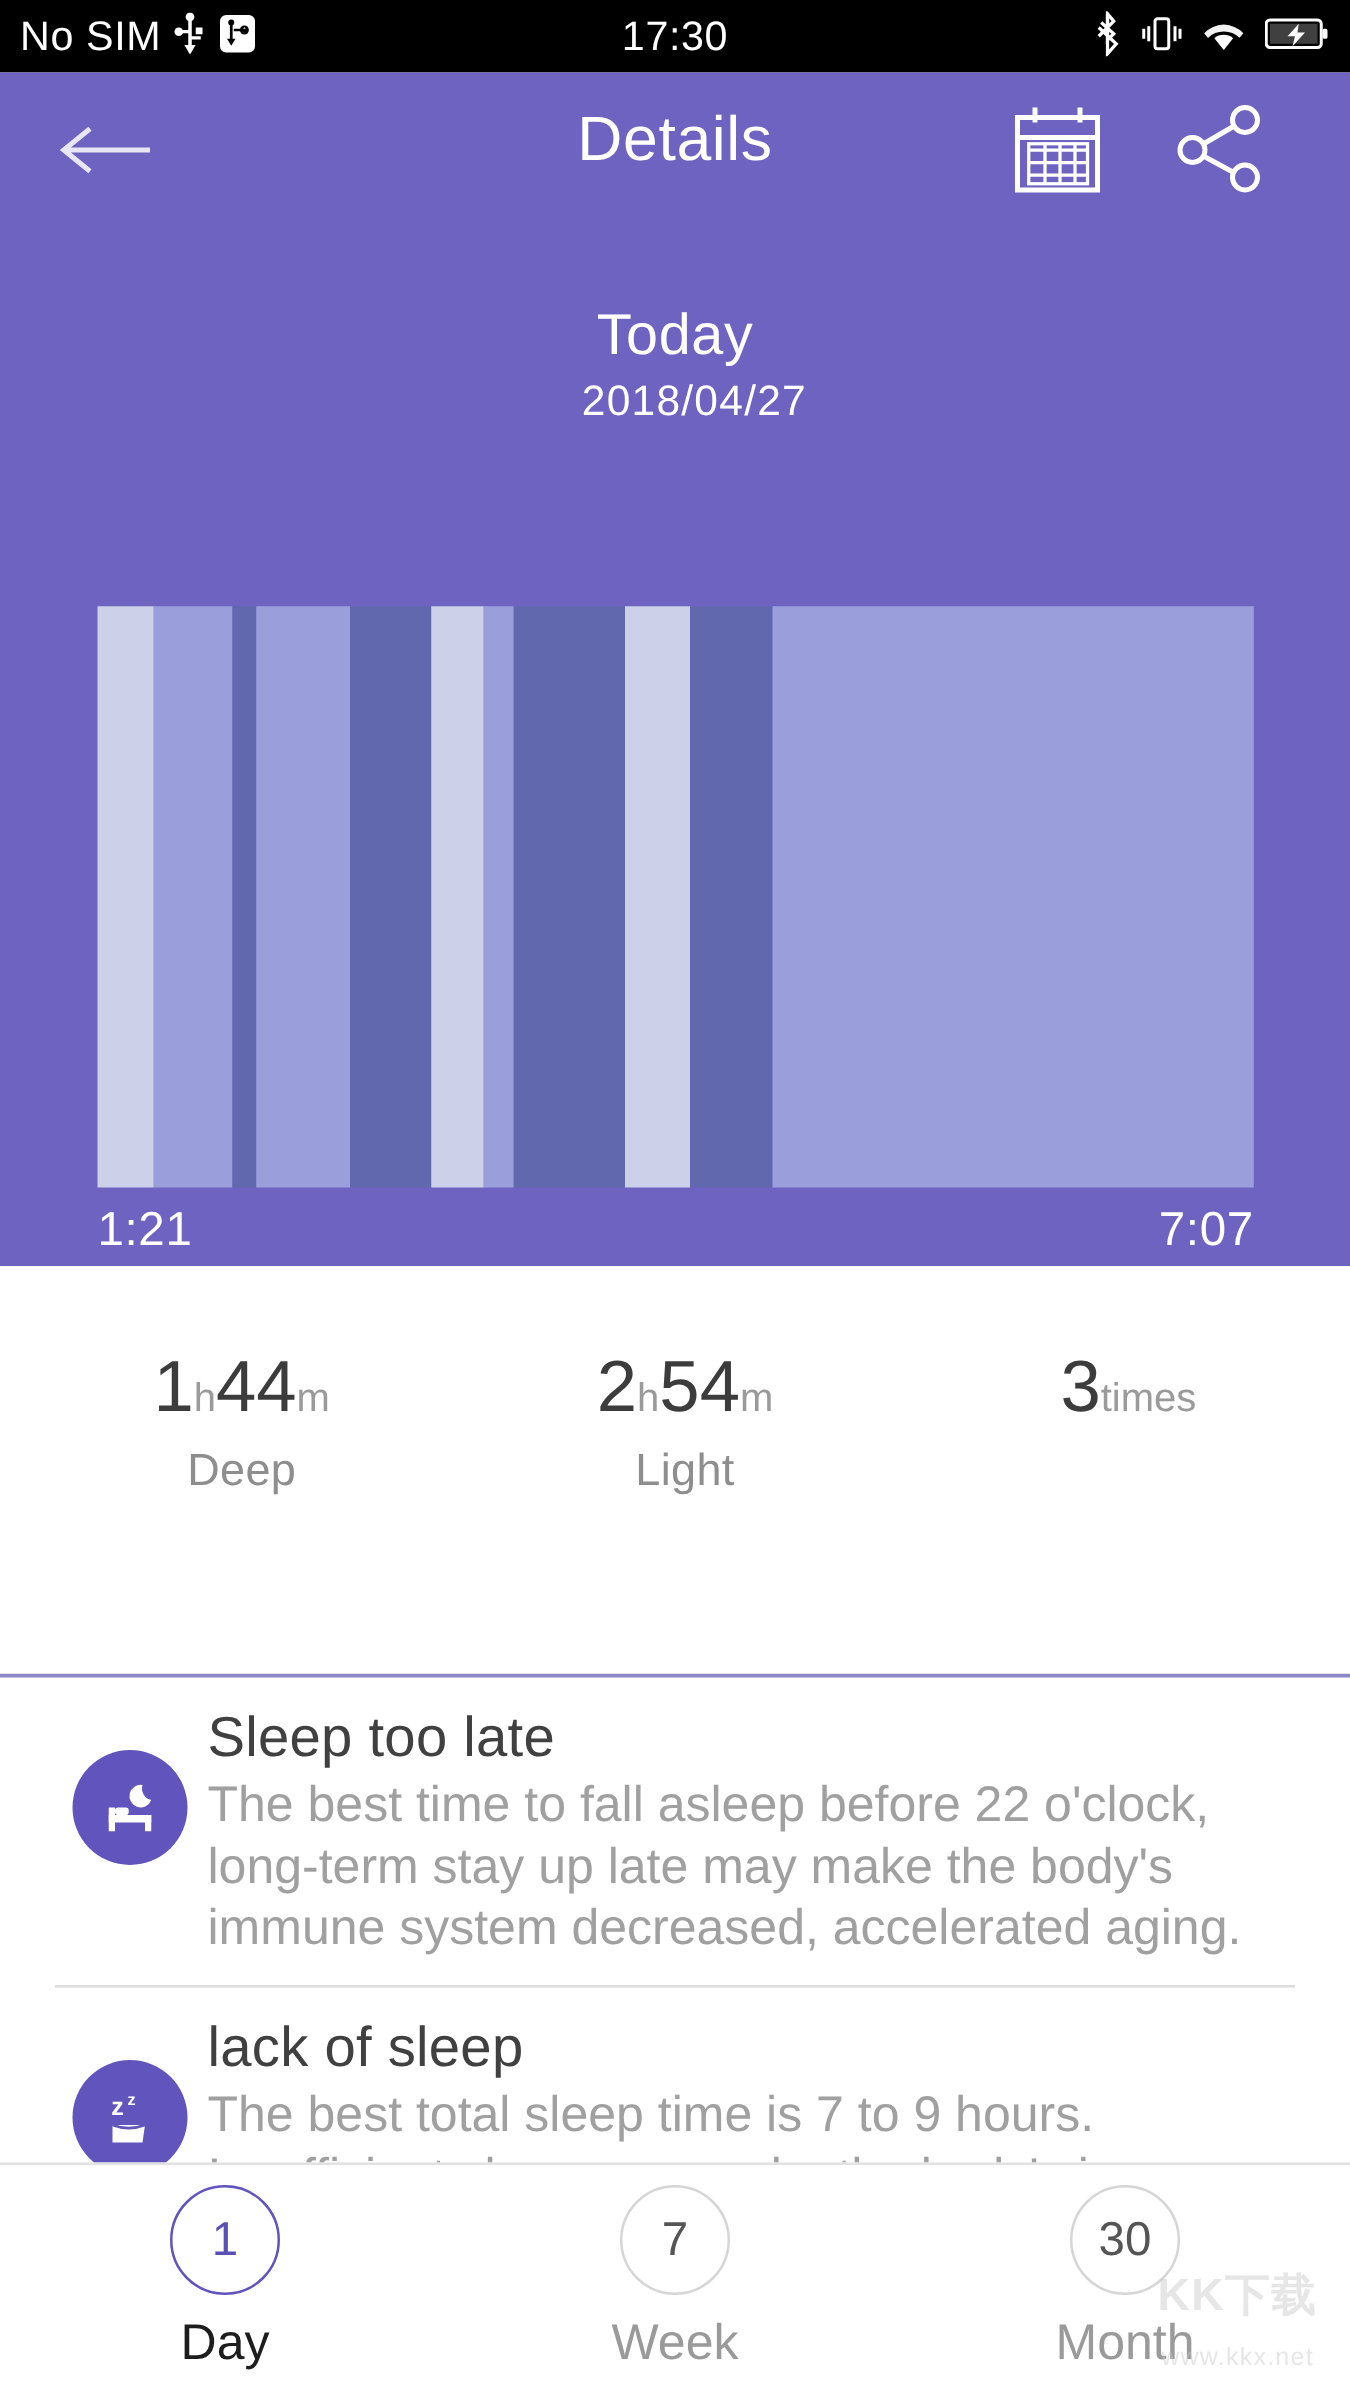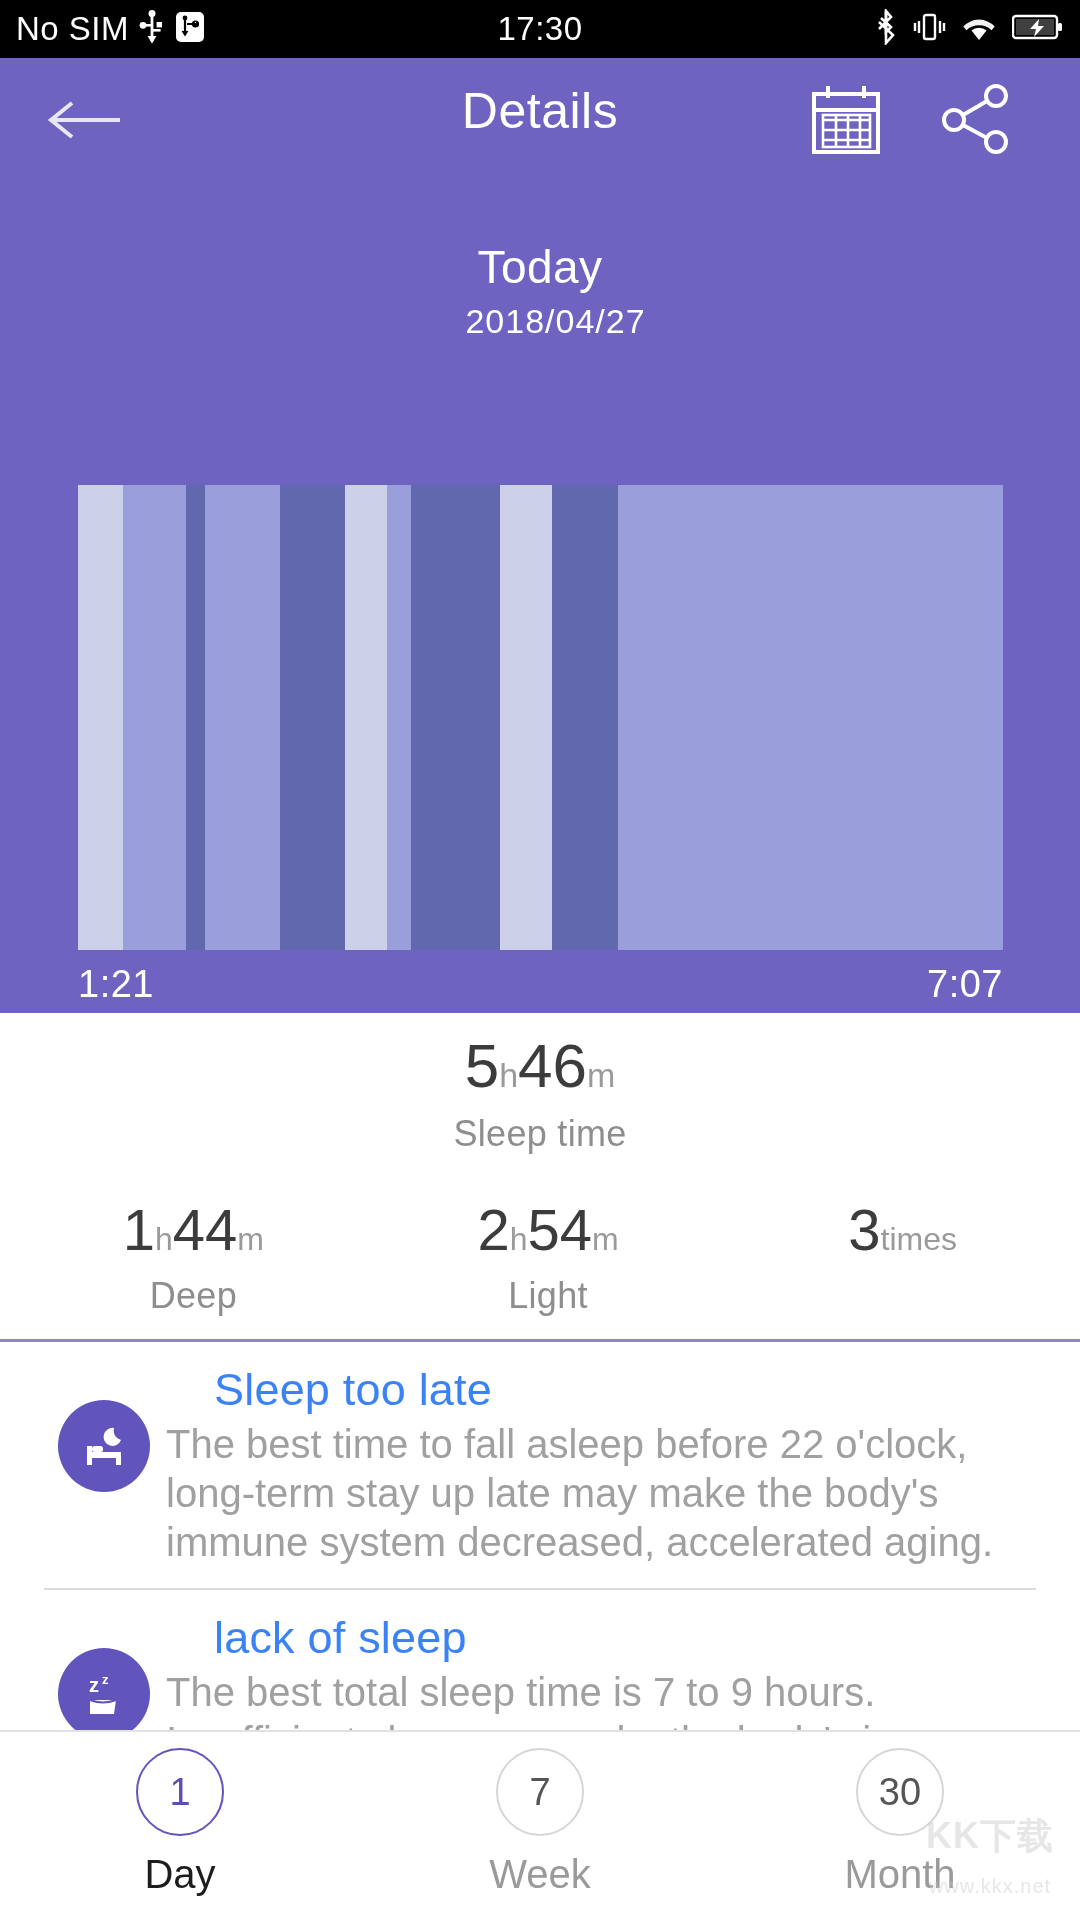--- a/index.html
+++ b/index.html
@@ -93,21 +93,21 @@
 
   
   .advice { position:absolute; top:1342px; left:0; width:1080px; }
   .advice-item { position:relative; padding:22px 0 14px 0; }
   .advice-icon {
     position:absolute; left:58px; top:58px;
     width:92px; height:92px; border-radius:50%;
     background:#6154bd; display:flex; align-items:center; justify-content:center;
   }
   .advice-body { margin-left:166px; padding-right:34px; }
-  .advice-title { color:#3b82f6; font-size:45px; letter-spacing:0.2px;margin-left:48px; }
+  .advice-title { color:#404040; font-size:45px; letter-spacing:0.2px; }
   .advice-text {
     color:#a0a0a0; font-size:40px; line-height:1.22; margin-top:4px;
   }
   .advice-sep {
     height:2px; background:#dcdcdc; margin:8px 44px 0 44px;
   }
 
   
   .tabbar {
     position:absolute; bottom:0; left:0; width:1080px; height:190px;
@@ -250,26 +250,20 @@
         <div class="seg" style="width: 41.6%; background: rgb(154, 159, 220);"></div>
       </div>
 
     <div class="chart-times">
       <span>1:21</span>
       <span>7:07</span>
     </div>
   </div>
 
   <div class="totals">
-    <div class="total-main">
-      <div>
-        <span class="big-num">5</span><span class="unit">h</span><span class="big-num">46</span><span class="unit">m</span>
-      </div>
-      <div class="cap">Sleep time</div>
-    </div>
 
     <div class="stats-row">
       <div class="stat">
         <div>
           <span class="big-num">1</span><span class="unit">h</span><span class="big-num">44</span><span class="unit">m</span>
         </div>
         <div class="cap">Deep</div>
       </div>
       <div class="stat">
         <div>

